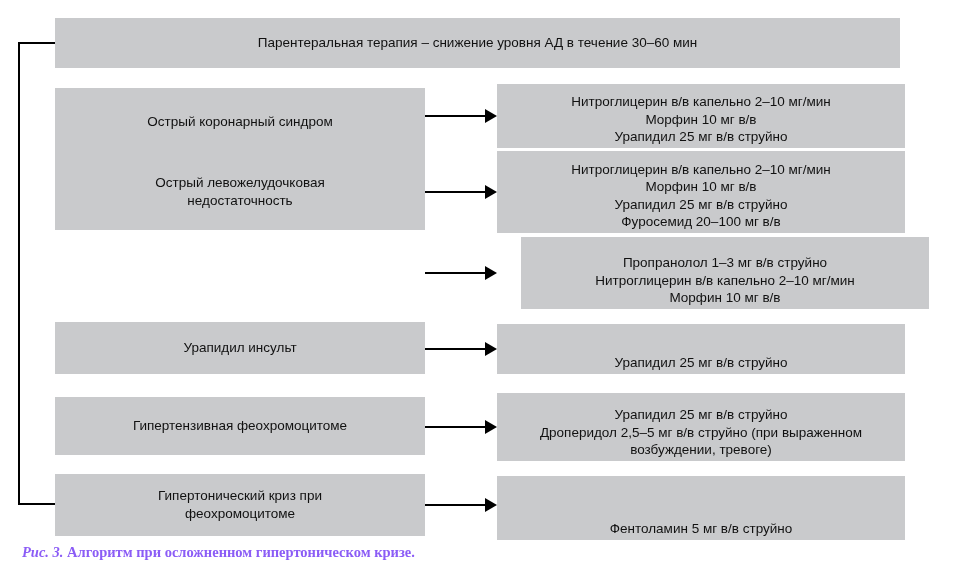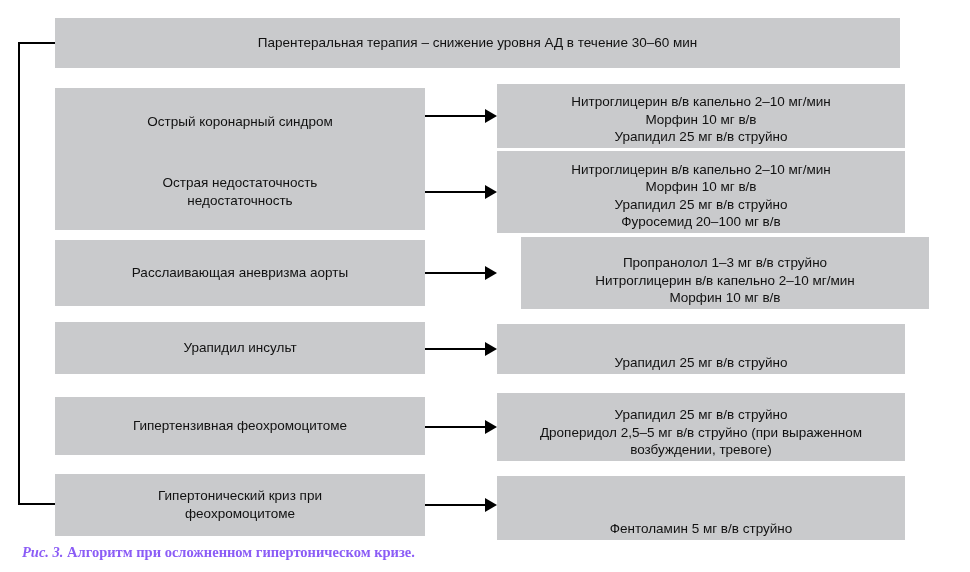--- a/index.html
+++ b/index.html
@@ -107,37 +107,34 @@
     <div class="arrow-line"></div>
     <div class="arrow-head"></div>
   </div>
   <div class="box right-box" style="top:84px; height:64px;">
     <span>Нитроглицерин в/в капельно 2–10 мг/мин
 Морфин 10 мг в/в
 Урапидил 25 мг в/в струйно</span>
   </div>
 
   <div class="box left-box" style="top:154px; height:76px;">
-    <span>Острая недостаточность
+    <span>Острый левожелудочковая
 недостаточность</span>
   </div>
   <div class="arrow" style="top:185px;">
     <div class="arrow-line"></div>
     <div class="arrow-head"></div>
   </div>
   <div class="box right-box" style="top:151px; height:82px;">
     <span>Нитроглицерин в/в капельно 2–10 мг/мин
 Морфин 10 мг в/в
 Урапидил 25 мг в/в струйно
 Фуросемид 20–100 мг в/в</span>
   </div>
 
-  <div class="box left-box" style="top:240px; height:66px;">
-    <span>Расслаивающая аневризма аорты</span>
-  </div>
   <div class="arrow" style="top:266px;">
     <div class="arrow-line"></div>
     <div class="arrow-head"></div>
   </div>
   <div class="box right-box" style="top:237px; height:72px;margin-left:24px;">
     <span>Пропранолол 1–3 мг в/в струйно
 Нитроглицерин в/в капельно 2–10 мг/мин
 Морфин 10 мг в/в</span>
   </div>
 

